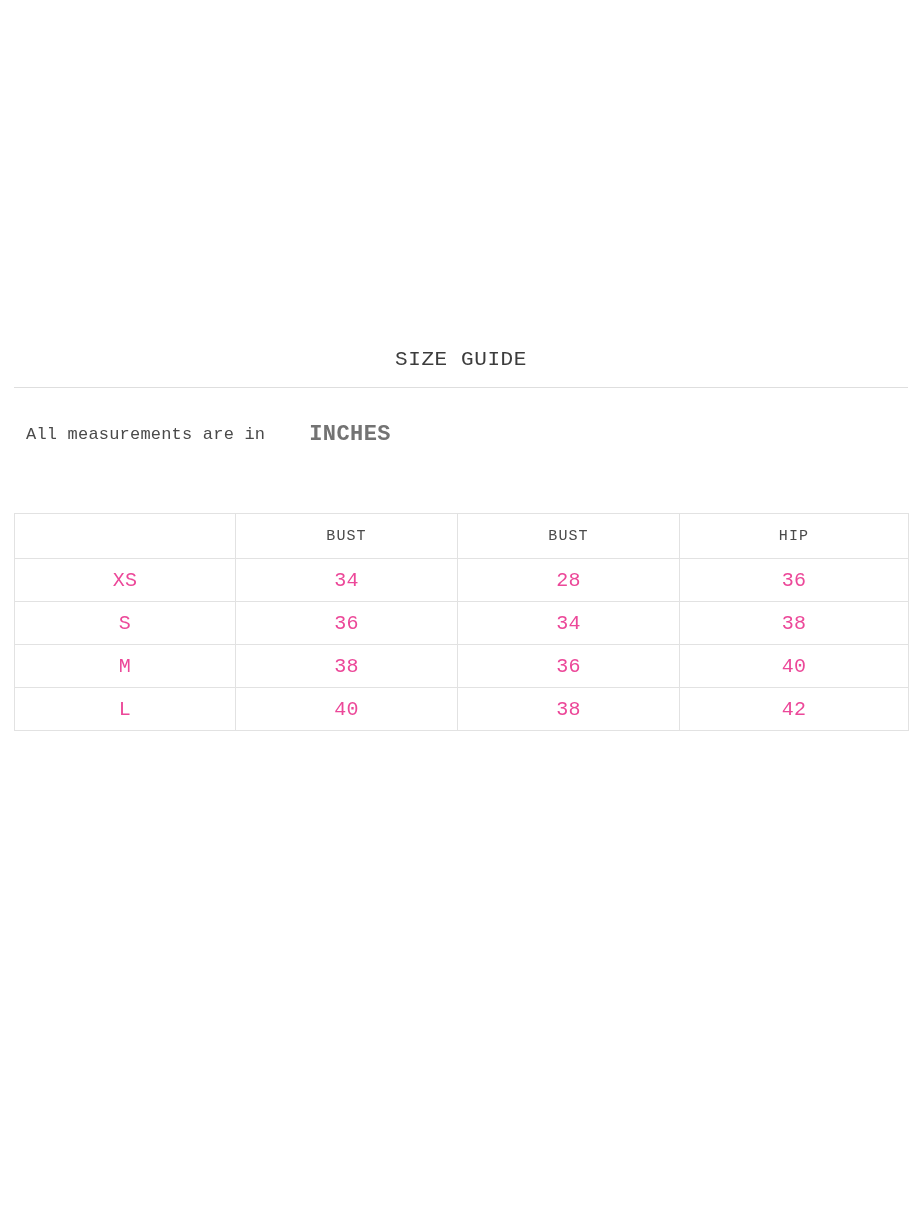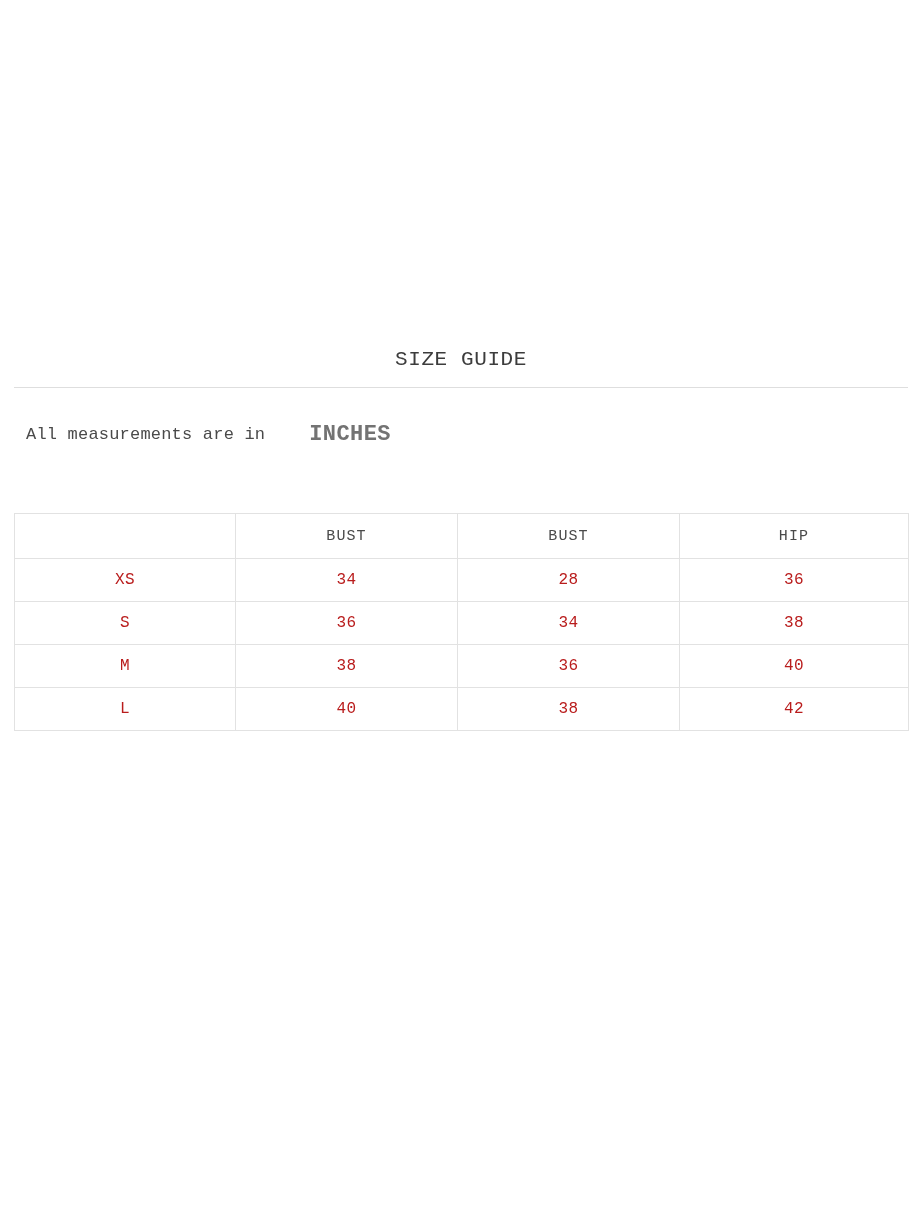--- a/index.html
+++ b/index.html
@@ -64,22 +64,22 @@
     border-collapse: collapse;
     width: 894px;
     table-layout: fixed;
     margin-top: 40px;
   }
   table.size-table td,
   table.size-table th {
     border: 1px solid #e2e2e2;
     text-align: center;
     font-weight: 400;
-    color: #b91c1c;
-    font-size: 16px;
+    color: #ec4899;
+    font-size: 20px;
     height: 42px;
     padding: 0;
     letter-spacing: 0.3px;
   }
   table.size-table thead th {
     font-size: 15px;
     letter-spacing: 1.1px;
     color: #4a4a4a;
     height: 44px;
   }

